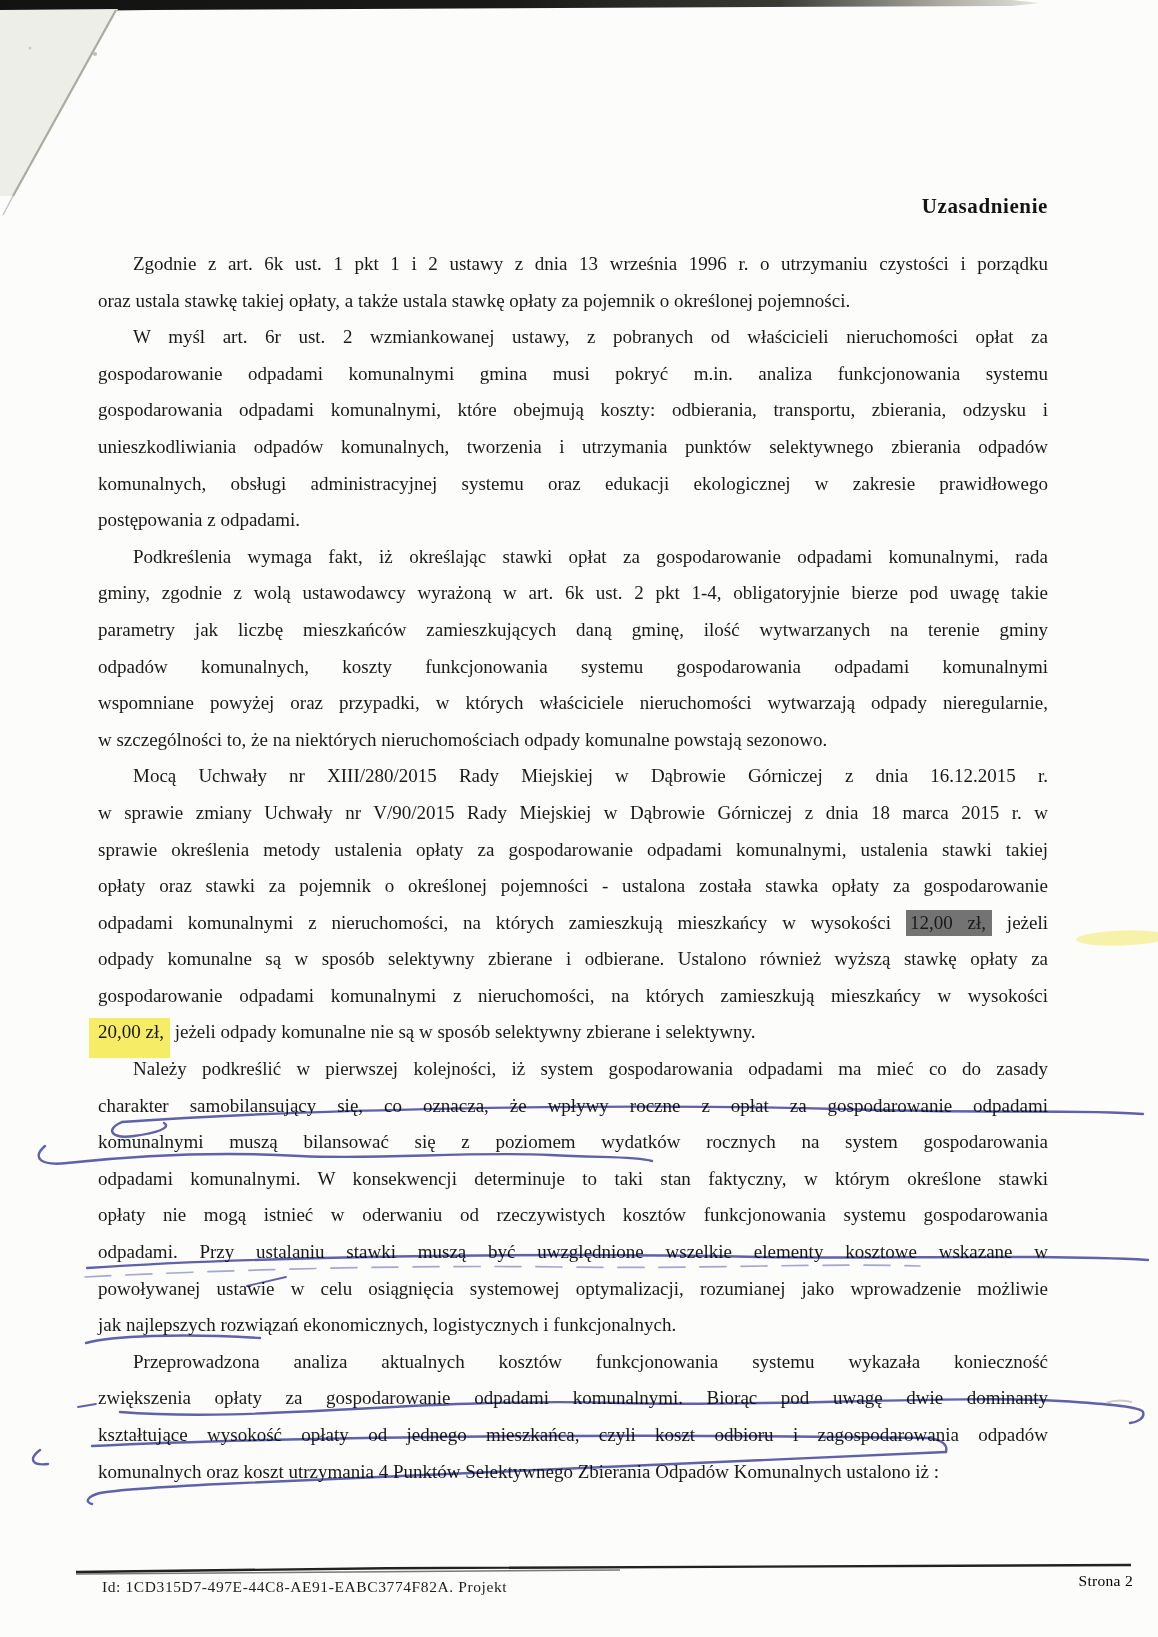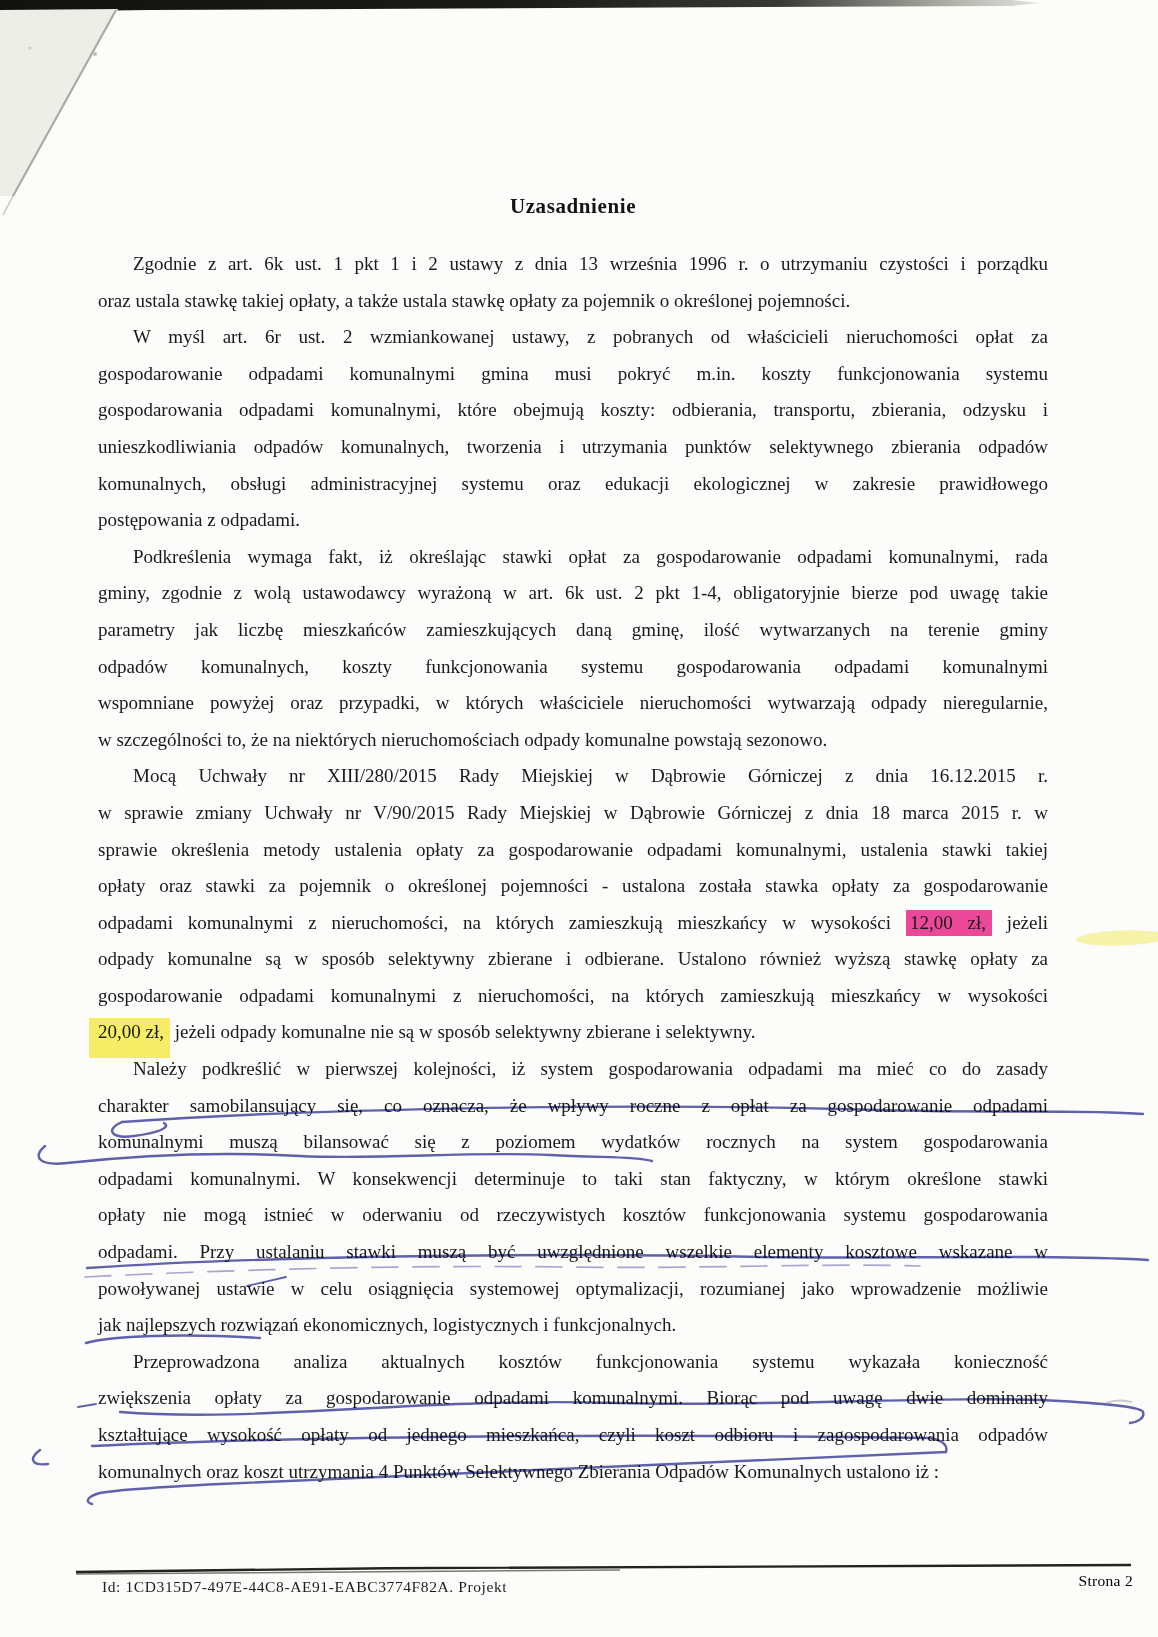--- a/index.html
+++ b/index.html
@@ -7,34 +7,34 @@
   .doc{
     position:relative;
     width:1158px;height:1637px;
     background:#fcfcfa;
     overflow:hidden;
     font-family:"Liberation Serif","DejaVu Serif",serif;
     color:#181818;
   }
   .title{
     position:absolute;top:194px;left:98px;width:950px;
-    text-align:center;font-size:21px;font-weight:bold;letter-spacing:.6px;color:#141414;
+    text-align:right;font-size:21px;font-weight:bold;letter-spacing:.6px;color:#141414;
   }
   .body-text{
     position:absolute;top:246px;left:98px;width:950px;
     font-size:19px;color:#191919;
   }
   .line{
     height:36.6px;line-height:36.6px;overflow:visible;
     text-align:justify;text-align-last:justify;text-justify:inter-word;
     white-space:nowrap;
   }
   .line.left{text-align-last:left;}
   .line.indent{text-indent:35px;}
-  .hl{background:#ec4899;padding:2px 6px 3px 4px;}
+  .hl{background:#737373;padding:2px 6px 3px 4px;}
   .hl.bleed{background:#f7ec66;padding:3px 6px 16px 9px;margin-left:-9px;}
   .footer-id{
     position:absolute;left:102px;top:1578px;
     font-size:15.5px;letter-spacing:.6px;color:#1d1d1d;
   }
   .footer-page{
     position:absolute;right:25px;top:1572px;
     font-size:15.5px;letter-spacing:.3px;color:#000000;
   }
   .overlay{
@@ -46,21 +46,21 @@
 <body>
 
 <div class="doc">
 
   <div class="title">Uzasadnienie</div>
 
   <div class="body-text" id="body-text">
       <div class="line indent"><span>Zgodnie z art. 6k ust. 1 pkt 1 i 2 ustawy z dnia 13 września 1996 r. o utrzymaniu czystości i porządku</span></div>
       <div class="line left"><span>oraz ustala stawkę takiej opłaty, a także ustala stawkę opłaty za pojemnik o określonej pojemności.</span></div>
       <div class="line indent"><span>W myśl art. 6r ust. 2 wzmiankowanej ustawy, z pobranych od właścicieli nieruchomości opłat za</span></div>
-      <div class="line"><span>gospodarowanie odpadami komunalnymi gmina musi pokryć m.in. koszty funkcjonowania systemu</span></div>
+      <div class="line"><span>gospodarowanie odpadami komunalnymi gmina musi pokryć m.in. analiza funkcjonowania systemu</span></div>
       <div class="line"><span>gospodarowania odpadami komunalnymi, które obejmują koszty: odbierania, transportu, zbierania, odzysku i</span></div>
       <div class="line"><span>unieszkodliwiania odpadów komunalnych, tworzenia i utrzymania punktów selektywnego zbierania odpadów</span></div>
       <div class="line"><span>komunalnych, obsługi administracyjnej systemu oraz edukacji ekologicznej w zakresie prawidłowego</span></div>
       <div class="line left"><span>postępowania z odpadami.</span></div>
       <div class="line indent"><span>Podkreślenia wymaga fakt, iż określając stawki opłat za gospodarowanie odpadami komunalnymi, rada</span></div>
       <div class="line"><span>gminy, zgodnie z wolą ustawodawcy wyrażoną w art. 6k ust. 2 pkt 1-4, obligatoryjnie bierze pod uwagę takie</span></div>
       <div class="line"><span>parametry jak liczbę mieszkańców zamieszkujących daną gminę, ilość wytwarzanych na terenie gminy</span></div>
       <div class="line"><span>odpadów komunalnych, koszty funkcjonowania systemu gospodarowania odpadami komunalnymi</span></div>
       <div class="line"><span>wspomniane powyżej oraz przypadki, w których właściciele nieruchomości wytwarzają odpady nieregularnie,</span></div>
       <div class="line left"><span>w szczególności to, że na niektórych nieruchomościach odpady komunalne powstają sezonowo.</span></div>

